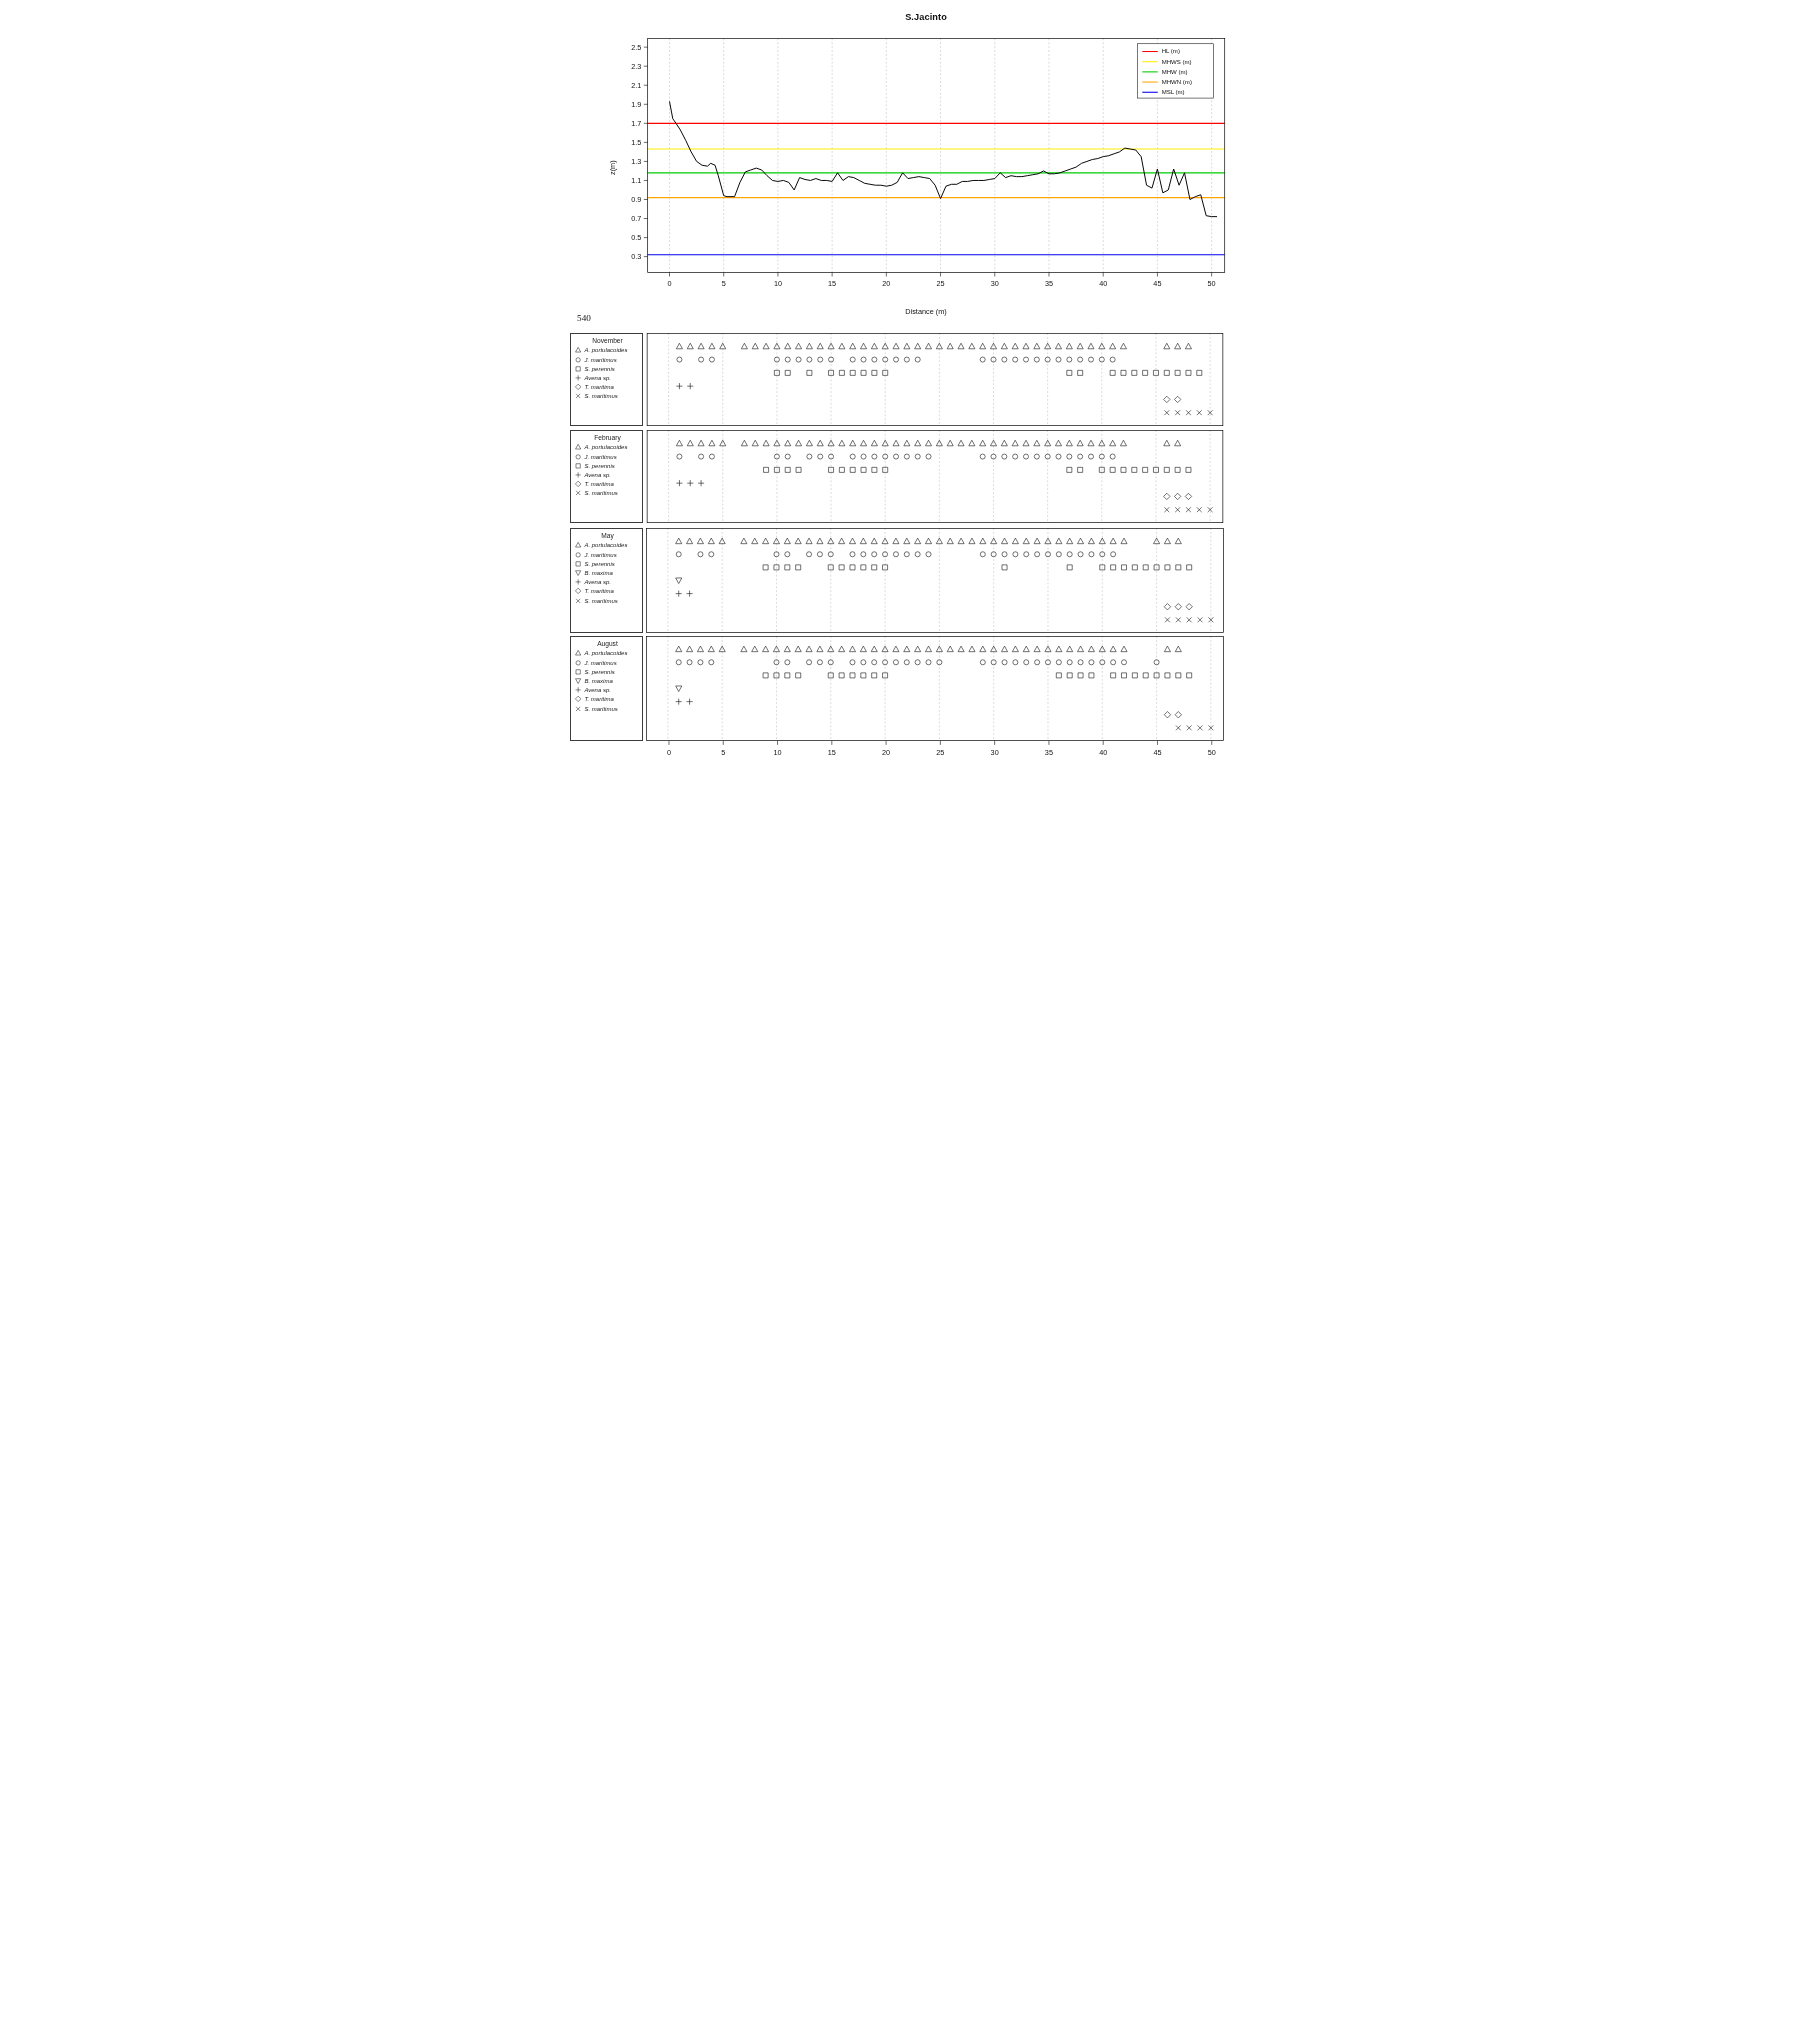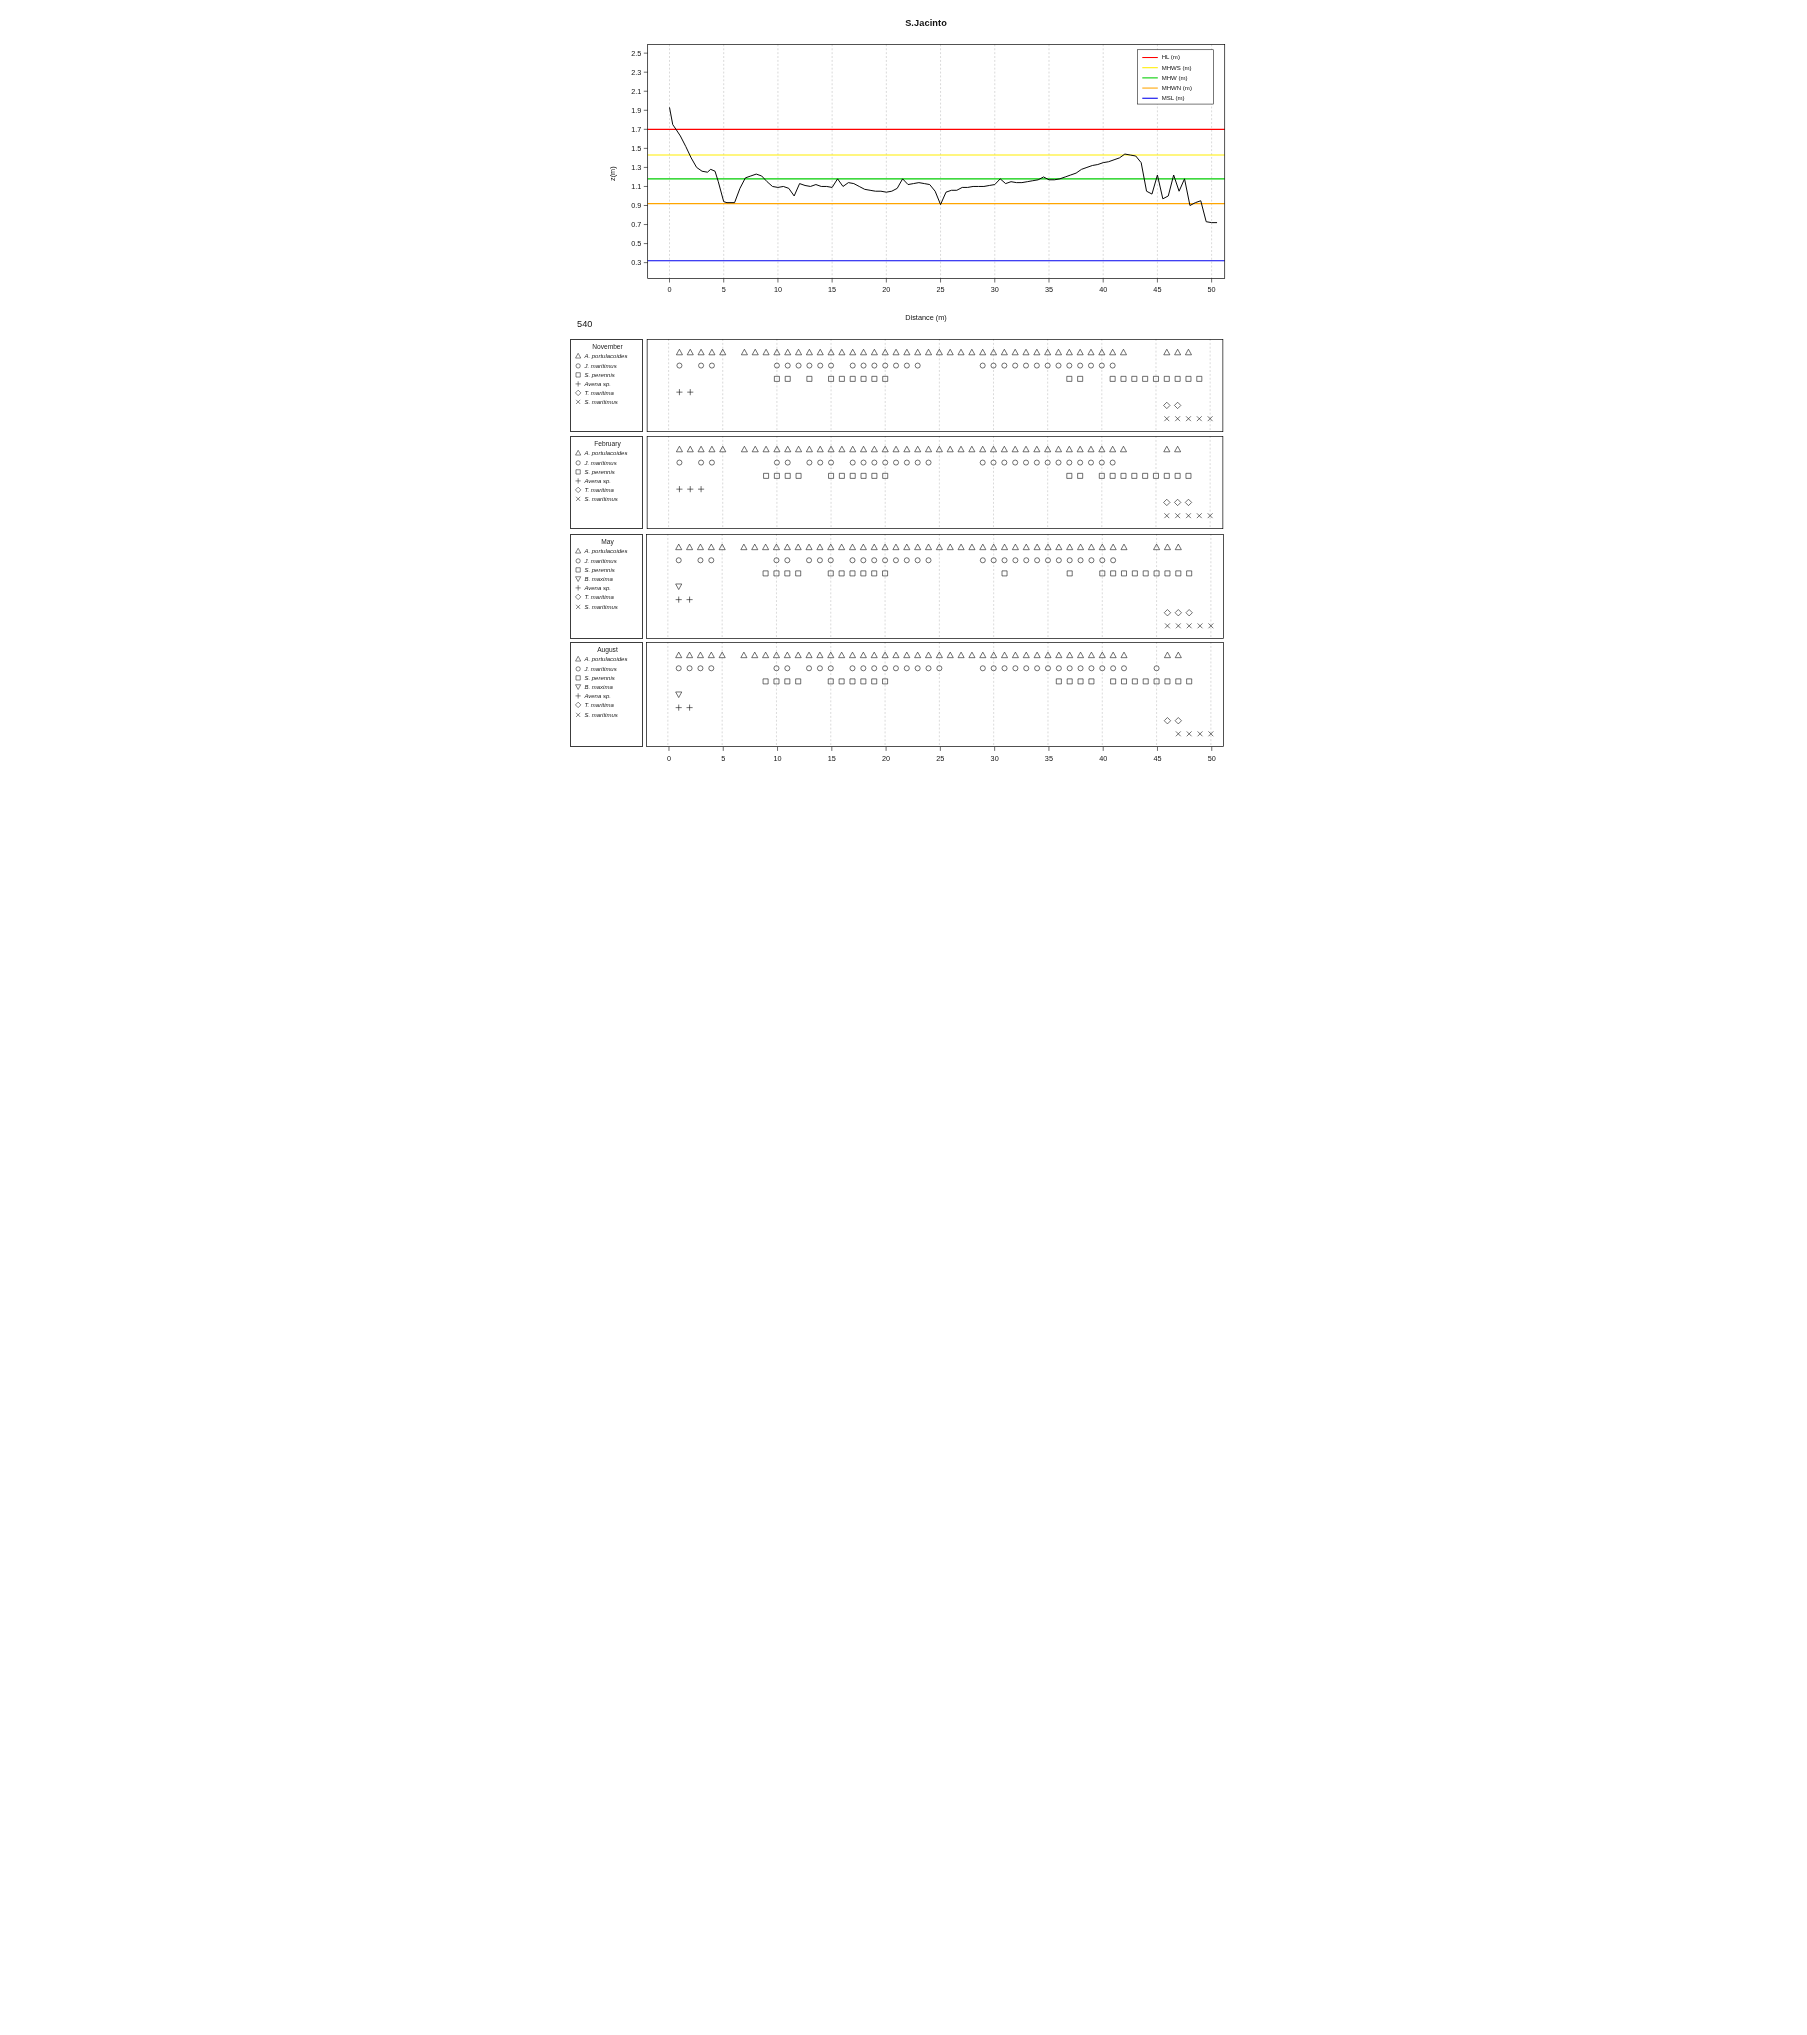--- a/index.html
+++ b/index.html
@@ -1,23 +1,23 @@
 <!DOCTYPE html>
 <html style="font-size:7.8px"><head>
 <meta charset="utf-8">
 <style>
   *{margin:0;padding:0;box-sizing:border-box}
   html,body{background:#fff}
   body{font-family:"Liberation Sans","DejaVu Sans",sans-serif;color:#111}
-  .page{position:relative;width:680px;height:767px;background:#fff;margin:10px auto;overflow:hidden}
+  .page{position:relative;width:680px;height:767px;background:#fff;margin:4px auto;overflow:hidden}
   .fig-title{position:absolute;left:49px;top:7.8px;width:627px;text-align:center;font-size:9.2px;font-weight:bold;letter-spacing:0.1px}
   #profile-chart{position:absolute;left:49px;top:32px}
   .y-label{position:absolute;left:44px;top:171px;transform:rotate(-90deg);transform-origin:left top;font-size:7.3px}
   .xaxis-label{position:absolute;left:49px;top:303px;width:627px;text-align:center;font-size:7.3px}
-  .line-number{position:absolute;left:13.6px;top:309px;font-family:Liberation Sans, sans-serif;font-size:9.2px}
+  .line-number{position:absolute;left:13.6px;top:309px;font-family:Liberation Serif, serif;font-size:9.2px}
   #panels{position:absolute;left:6.8px;top:0;width:654px;height:0.5px}
   .panel{position:absolute;left:0;width:654px}
   .panel-legend{position:absolute;left:0;top:0;width:73px;height:100%;border:0.7px solid #3c3c3c;background:#fff;padding:2.9px 1.5px 0 2.9px}
   .panel-month{text-align:center;font-size:6.6px;margin-bottom:1.9px;color:#222}
   .legend-item{display:flex;align-items:center;gap:1.9px;height:9.2px}
   .legend-name{font-style:italic;font-size:6px;white-space:nowrap;color:#222}
   .panel-svg{position:absolute;left:76px;top:0;background:#fff}
   #bottom-axis{position:absolute;left:83px;top:737px}
   .grid{stroke:#b3b3b3;stroke-width:1;stroke-dasharray:4 4}
   .plotbox{fill:none;stroke:#000;stroke-width:1.4}

